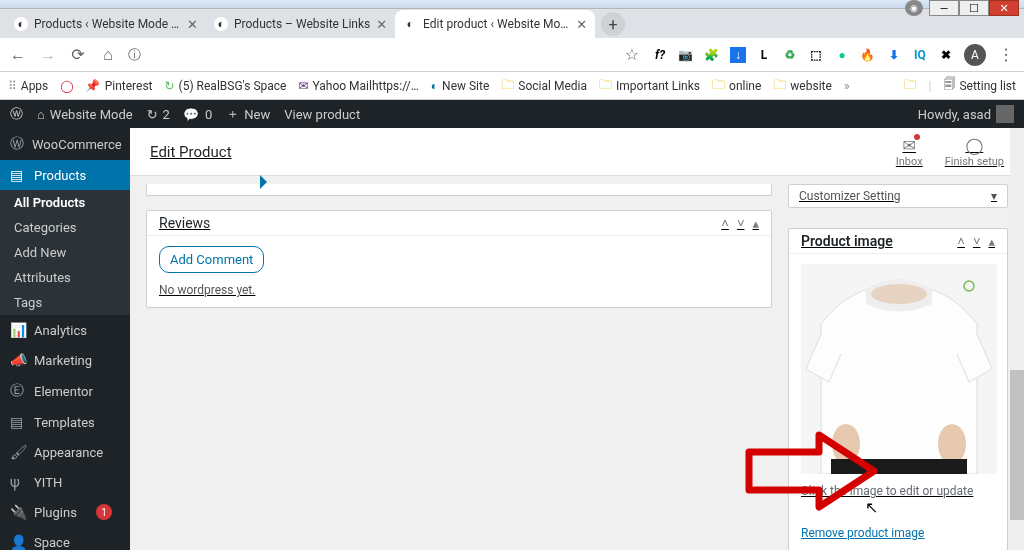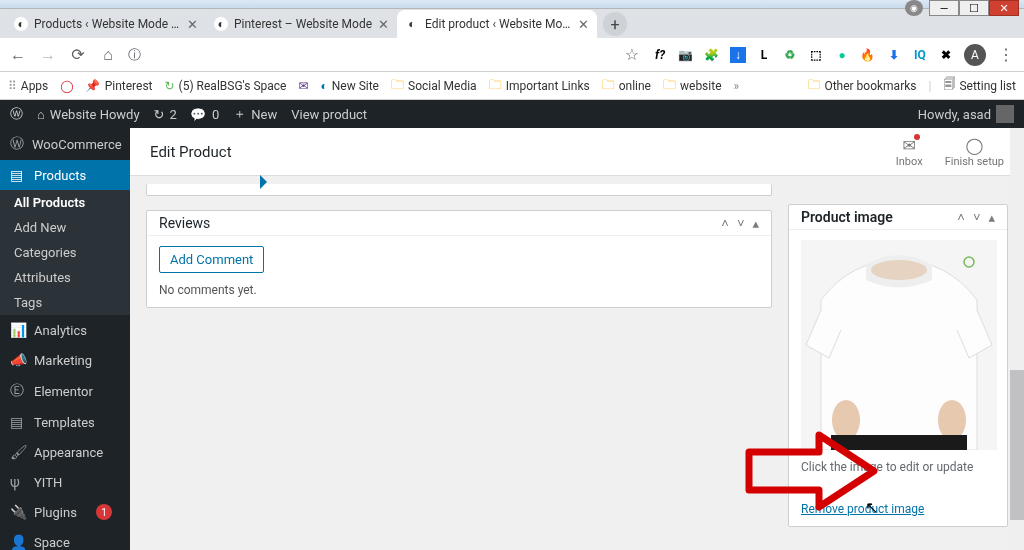--- a/index.html
+++ b/index.html
@@ -32,40 +32,40 @@
   .wpbar .av{width:18px;height:18px;background:#666;}
   .wparea{ display:flex; height:422px; background:#f0f0f1;}
   .sidemenu{ width:130px; background:#1d2327; color:#ccc; font-size:13px; display:flex; flex-direction:column;}
   .mi{ padding:7px 10px; display:flex; align-items:center; gap:8px; cursor:pointer;}
   .mi .ic{width:16px;color:#9ca2a7;font-size:14px;}
   .mi.sel{ background:#0073aa; color:#fff;}
   .mi.sel .ic{color:#fff;}
   .submenu{ background:#2c3338; font-size:13px;}
   .submenu .smi{ padding:5px 10px 5px 14px; color:#ccc; cursor:pointer;}
   .submenu .smi:first-child{color:#fff; font-weight:600;}
-  .content{ flex:1; position:relative; overflow:hidden;}
+  .content{ flex:1; position:relative; overflow:hidden;text-decoration:underline;}
   .stickyhead{ height:48px; background:#fff; border-bottom:1px solid #ddd; display:flex; align-items:center; padding:0 20px;}
   .stickyhead .title{ font-size:15px; color:#1d2327;}
   .stickyhead .sp{flex:1;}
   .stickyhead .act{ display:flex; flex-direction:column; align-items:center; font-size:11px; color:#757575; margin-left:22px; cursor:pointer;}
   .stickyhead .act .ico{ font-size:16px; position:relative;}
   .dot{position:absolute; top:-2px; right:-4px; width:6px;height:6px;border-radius:50%;background:#d63638;}
   .body{ padding:8px 16px; display:flex; gap:16px; height:374px;}
   .maincol{ flex:1;}
   .sidecol{ width:220px;}
   .panel{ background:#fff; border:1px solid #ccd0d4; border-radius:2px; margin-bottom:14px;}
   .panel .ph{ padding:4px 12px; display:flex; align-items:center; border-bottom:1px solid #eee;}
   .panel.slim{ height:12px; border-top:none;}
   .custset{ border:1px solid #ccd0d4; background:#fff; padding:4px 10px; font-size:12px; color:#555; display:flex; align-items:center; border-radius:2px;}
   .custset .sp{flex:1;}
   .ph .title{ font-size:14px; color:#1d2327;}
   .ph .sp{flex:1;}
   .tgl{ color:#787c82; font-size:13px; cursor:pointer; margin-left:8px;}
   .pbody{ padding:10px 12px; font-size:12px; color:#555;}
-  .btn-out{ display:inline-block; padding:5px 10px; border:1px solid #0073aa; color:#0073aa; font-size:13px; border-radius:2px; cursor:pointer; margin-bottom:10px;}
+  .btn-out{ display:inline-block; padding:5px 10px; border:1px solid #0073aa; color:#0073aa; font-size:13px; border-radius:10px; cursor:pointer; margin-bottom:10px;}
   .imgbox{ position:relative; width:196px; height:210px; background:linear-gradient(#f8f8f8,#ececec); display:flex; align-items:center; justify-content:center; overflow:hidden;}
   .imgbox .bodydraw{ position:absolute; width:100%; height:100%; }
   .pedit{ margin-top:10px; color:#646970;}
   .link{ color:#0073aa; text-decoration:underline; cursor:pointer;}
   .badge{ background:#d63638; color:#fff; border-radius:50%; width:16px; height:16px; display:inline-flex; align-items:center; justify-content:center; font-size:10px;}
   .bigarrow{ position:absolute; left:614px; top:302px; pointer-events:none;}
   .cursor{ position:absolute; left:735px; top:370px; font-size:16px; pointer-events:none;}
   .marker{ position:absolute; left:130px; top:47px; width:0;height:0; border-top:7px solid transparent; border-bottom:7px solid transparent; border-left:7px solid #0073aa;}
   .sep{height:6px;}
   .scrolltrack{position:absolute;right:0;top:128px;width:14px;height:422px;background:#efefef;}
@@ -84,21 +84,21 @@
 </div>
 
 <div class="tabrow">
   <div class="tab">
     <span class="fav">◐</span>
     <span class="txt">Products ‹ Website Mode — Wo…</span>
     <span class="x">✕</span>
   </div>
   <div class="tab">
     <span class="fav">◐</span>
-    <span class="txt">Pinterest – Website Mode</span>
+    <span class="txt">Products – Website Links</span>
     <span class="x">✕</span>
   </div>
   <div class="tab active">
     <span class="fav">◐</span>
     <span class="txt">Edit product ‹ Website Mode — …</span>
     <span class="x">✕</span>
   </div>
   <div class="newtab">+</div>
 </div>
 
@@ -141,20 +141,21 @@
   <span class="bmk">
       <span style="color:#bd081c">📌</span>
       <span>Pinterest</span>
     </span>
   <span class="bmk">
       <span style="color:#5cb85c">↻</span>
       <span>(5) RealBSG's Space</span>
     </span>
   <span class="bmk">
       <span style="color:#5b2c84">✉</span>
+      <span>Yahoo Mailhttps://…</span>
     </span>
   <span class="bmk">
       <span style="color:#0073aa">◐</span>
       <span>New Site</span>
     </span>
   <span class="bmk">
       <span class="folder-ic">🗀</span>
       <span>Social Media</span>
     </span>
   <span class="bmk">
@@ -166,34 +167,33 @@
       <span>online</span>
     </span>
   <span class="bmk">
       <span class="folder-ic">🗀</span>
       <span>website</span>
     </span>
   <span style="color:#888;cursor:pointer;">»</span>
   <div class="bmkspacer"></div>
   <span class="bmk">
       <span class="folder-ic">🗀</span>
-      <span>Other bookmarks</span>
     </span>
   <span style="color:#ccc">|</span>
   <span class="bmk">
       <span>🗐</span>
       <span>Setting list</span>
     </span>
 </div>
 
 <div class="wpbar">
   <span class="itm">ⓦ</span>
   <span class="itm">
       <span>⌂</span>
-      <span>Website Howdy</span>
+      <span>Website Mode</span>
     </span>
   <span class="itm">
       <span>↻</span>
       <span>2</span>
     </span>
   <span class="itm">
       <span>💬</span>
       <span>0</span>
     </span>
   <span class="itm">
@@ -213,22 +213,22 @@
     <div class="mi">
         <span class="ic">Ⓦ</span>
         <span>WooCommerce</span>
       </div>
     <div class="mi sel">
         <span class="ic">▤</span>
         <span>Products</span>
       </div>
     <div class="submenu">
       <div class="smi">All Products</div>
+      <div class="smi">Categories</div>
       <div class="smi">Add New</div>
-      <div class="smi">Categories</div>
       <div class="smi">Attributes</div>
       <div class="smi">Tags</div>
     </div>
     <div class="sep"></div>
     <div class="mi">
         <span class="ic">📊</span>
         <span>Analytics</span>
       </div>
     <div class="mi">
         <span class="ic">📣</span>
@@ -281,26 +281,31 @@
         <div class="panel">
           <div class="ph">
             <span class="title">Reviews</span>
             <div class="sp"></div>
             <span class="tgl">˄</span>
             <span class="tgl">˅</span>
             <span class="tgl">▴</span>
           </div>
           <div class="pbody">
             <span class="btn-out">Add Comment</span>
-            <div>No comments yet.</div>
+            <div>No wordpress yet.</div>
           </div>
         </div>
       </div>
 
       <div class="sidecol">
+        <div class="custset">
+          <span>Customizer Setting</span>
+          <div class="sp"></div>
+          <span>▾</span>
+        </div>
 
         <div class="panel" style="margin-top:20px;">
           <div class="ph">
             <span class="title" style="font-weight:600">Product image</span>
             <div class="sp"></div>
             <span class="tgl">˄</span>
             <span class="tgl">˅</span>
             <span class="tgl">▴</span>
           </div>
           <div class="pbody">

